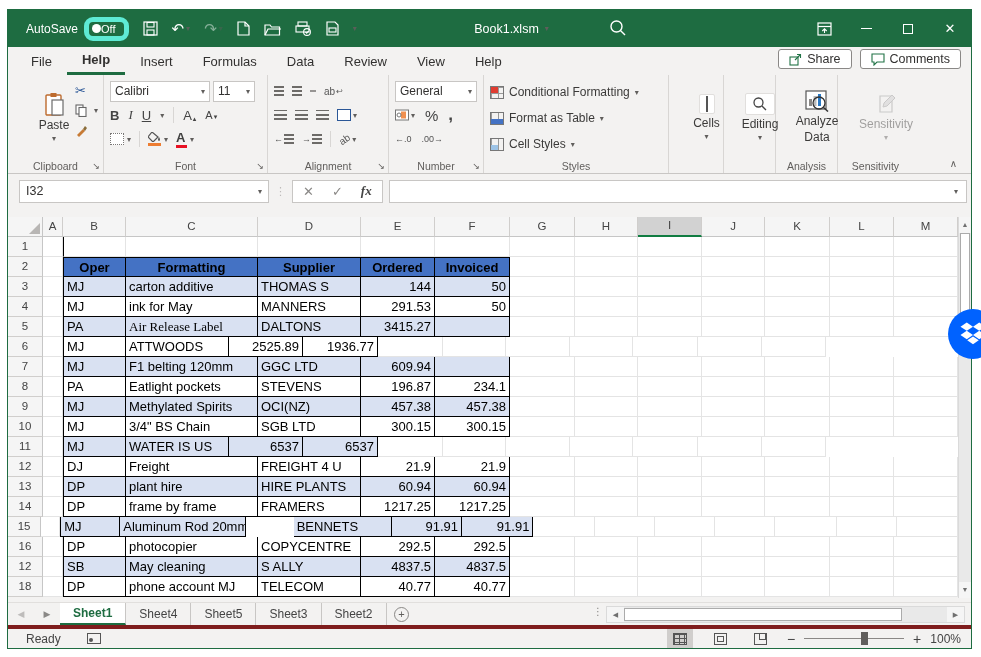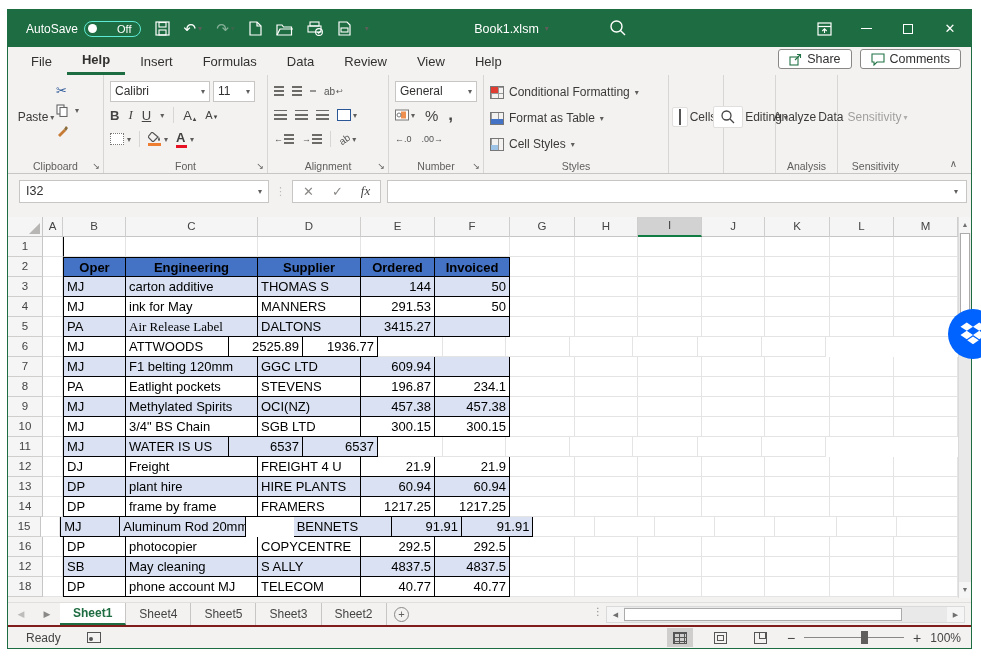--- a/index.html
+++ b/index.html
@@ -6,21 +6,21 @@
   html,body { width:981px; height:657px; overflow:hidden; background:#fff;
     font-family:"Liberation Sans","DejaVu Sans",sans-serif; }
   .window { position:absolute; left:7px; top:9px; width:965px; height:640px;
     border:1px solid var(--green); display:flex; flex-direction:column; background:#F3F2F1; }
 
   
   .titlebar { height:37px; background:var(--green); color:#fff; display:flex; align-items:center;
     position:relative; flex:0 0 auto; font-size:12px; }
   .qat { display:flex; align-items:center; gap:14px; padding-left:18px; }
   .autosave { display:flex; align-items:center; gap:6px; }
-  .pill { display:flex; align-items:center; gap:20px; border:1px solid #5eead4; border-radius:9px;
+  .pill { display:flex; align-items:center; gap:0; border:5px solid #5eead4; border-radius:9px;
     padding:1px 8px 1px 3px; font-size:11px; }
   .pill .dot { width:9px; height:9px; border-radius:50%; background:#fff; }
   .qicon { display:flex; align-items:center; gap:2px; color:#fff; font-size:15px; line-height:1; }
   .qicon .car { font-size:8px; opacity:.9; }
   .dim { opacity:.45; }
   .doctitle { position:absolute; left:50%; transform:translateX(-50%); margin-left:22px;
     display:flex; align-items:center; gap:6px; font-size:12.5px; }
   .searchbtn { position:absolute; left:600px; top:8px; }
   .wincontrols { position:absolute; right:0; top:0; height:37px; display:flex; }
   .winbtn { width:42px; height:37px; display:flex; align-items:center; justify-content:center;
@@ -36,22 +36,22 @@
   .tabactions { position:absolute; right:10px; top:2px; display:flex; gap:8px; }
   .pillbtn { display:flex; align-items:center; gap:5px; background:#fff; border:1px solid #8A8886;
     border-radius:3px; padding:2px 10px; font-size:12.5px; color:#323130; }
 
   
   .ribbon { height:99px; display:flex; border-bottom:1px solid #C8C6C4; flex:0 0 auto; }
   .rgroup { position:relative; border-right:1px solid #D8D6D4; padding:4px 4px 16px 6px; }
   .glabel { position:absolute; bottom:1px; left:0; right:0; text-align:center; font-size:10.5px;
     color:#605E5C; }
   .launch { position:absolute; bottom:2px; right:3px; font-size:9px; color:#605E5C; }
-  .bigbtn { display:flex; flex-direction:row; align-items:center; justify-content:center;
-    gap:2px; font-size:12px; color:#3b3a39; height:76px; padding:0 5px; }
+  .bigbtn { display:flex; flex-direction:column; align-items:center; justify-content:center;
+    gap:2px; font-size:12px; color:#3b3a39; height:76px; padding:0 5px;margin-left:19px; }
   .bigbtn .car { font-size:8px; color:#605E5C; }
   .rrow { display:flex; align-items:center; gap:7px; height:24px; font-size:12px; color:#3b3a39; }
   .sicon { font-size:13px; color:#50504e; line-height:1; }
   .car { font-size:8px; color:#605E5C; }
   .combo { background:#fff; border:1px solid #C8C6C4; height:21px; display:flex; align-items:center;
     justify-content:space-between; padding:0 4px; font-size:12px; color:#323130; }
   .fbtn { font-size:13px; color:#444; display:flex; align-items:flex-end; gap:1px; }
   .selbtn { background:#D0CECC; border:1px solid #979593; padding:0 2px; }
   .hlines { width:13px; height:10px;
     background:repeating-linear-gradient(#6d6b68 0 1.5px, transparent 1.5px 4.2px); }
@@ -76,21 +76,21 @@
 
   
   .fbar { height:34px; display:flex; align-items:center; padding:0 4px 0 11px; gap:6px;
     flex:0 0 auto; }
   .namebox { width:250px; height:23px; background:#fff; border:1px solid #C8C6C4; display:flex;
     align-items:center; font-size:12.5px; color:#323130; }
   .namebox .nb { flex:1; padding-left:6px; }
   .namebox .car { padding:0 6px; border-left:1px solid transparent; }
   .fxbox { height:23px; background:#fff; border:1px solid #C8C6C4; display:flex; align-items:center;
     padding:0 10px; gap:18px; color:#8a8886; font-size:13px; }
-  .fxit { font-family:"Liberation Serif",serif; font-style:italic; color:#444; font-weight:normal; }
+  .fxit { font-family:"Liberation Serif",serif; font-style:italic; color:#444; font-weight:bold; }
   .finput { flex:1; height:23px; background:#fff; border:1px solid #C8C6C4; display:flex;
     align-items:center; justify-content:flex-end; padding:0 8px; color:#605E5C; font-size:9px; }
 
   
   .gridwrap { flex:1 1 auto; position:relative; background:#F3F2F1; padding-top:9px; overflow:hidden; }
   .sheetarea { background:#fff; width:950px; }
   .chrow { display:flex; height:20px; }
   .selall { width:35px; height:20px; background:#F5F5F5; border-right:1px solid #C6C6C6;
     border-bottom:1px solid #C6C6C6; position:relative; }
   .selall:after { content:""; position:absolute; right:2px; bottom:2px; border-style:solid;
@@ -134,21 +134,21 @@
     font-size:11px; line-height:13px; text-align:center; color:#605E5C; }
   .hscroll { position:absolute; left:598px; right:6px; top:3px; height:17px; display:flex;
     background:#E9E9E9; border:1px solid #DADADA; }
   .harrow { width:17px; background:#F5F5F5; color:#707070; font-size:7px; display:flex;
     align-items:center; justify-content:center; }
   .hthumb { width:278px; background:#fff; border:1px solid #ABABAB; margin:1px 0; }
   .htrack { flex:1; }
   .hdots { position:absolute; left:585px; top:3px; font-size:10px; color:#8a8886; letter-spacing:0; }
 
   
-  .statusbar { height:23px; border-top:2px solid #7f1d1d; display:flex; align-items:center;
+  .statusbar { height:23px; border-top:4px solid #7f1d1d; display:flex; align-items:center;
     font-size:12px; color:#444; position:relative; flex:0 0 auto; }
   .statusbar .ready { padding-left:18px; }
   .macroicon { width:14px; height:11px; border:1px solid #555; margin-left:26px; position:relative; }
   .macroicon:after { content:""; position:absolute; left:1px; bottom:1px; width:4px; height:4px;
     border-radius:50%; background:#555; }
   .viewbtns { position:absolute; left:659px; display:flex; gap:14px; align-items:center; }
   .viewbtn { width:26px; height:19px; display:flex; align-items:center; justify-content:center; }
   .viewbtn.sel { background:#D0CECC; }
   .vnormal { width:14px; height:12px; border:1px solid #555;
     background:repeating-linear-gradient(90deg,#555 0 1px,transparent 1px 5px),
@@ -554,21 +554,21 @@
             <div class="gcell" style="width: 64px;"></div>
             <div class="gcell" style="width: 63px;"></div>
             <div class="gcell" style="width: 65px;"></div>
             <div class="gcell" style="width: 64px;"></div>
             <div class="gcell" style="width: 64px;"></div>
           </div>
           <div class="grow">
             <div class="rowhdr">2</div>
             <div class="gcell" style="width: 20px;"></div>
             <div class="gcell thead tfirst" style="width: 63px;">Oper</div>
-            <div class="gcell thead" style="width: 132px;">Engineering</div>
+            <div class="gcell thead" style="width: 132px;">Formatting</div>
             <div class="gcell thead" style="width: 103px;">Supplier</div>
             <div class="gcell thead" style="width: 74px;">Ordered</div>
             <div class="gcell thead" style="width: 75px;">Invoiced</div>
             <div class="gcell" style="width: 65px;"></div>
             <div class="gcell" style="width: 63px;"></div>
             <div class="gcell" style="width: 64px;"></div>
             <div class="gcell" style="width: 63px;"></div>
             <div class="gcell" style="width: 65px;"></div>
             <div class="gcell" style="width: 64px;"></div>
             <div class="gcell" style="width: 64px;"></div>

